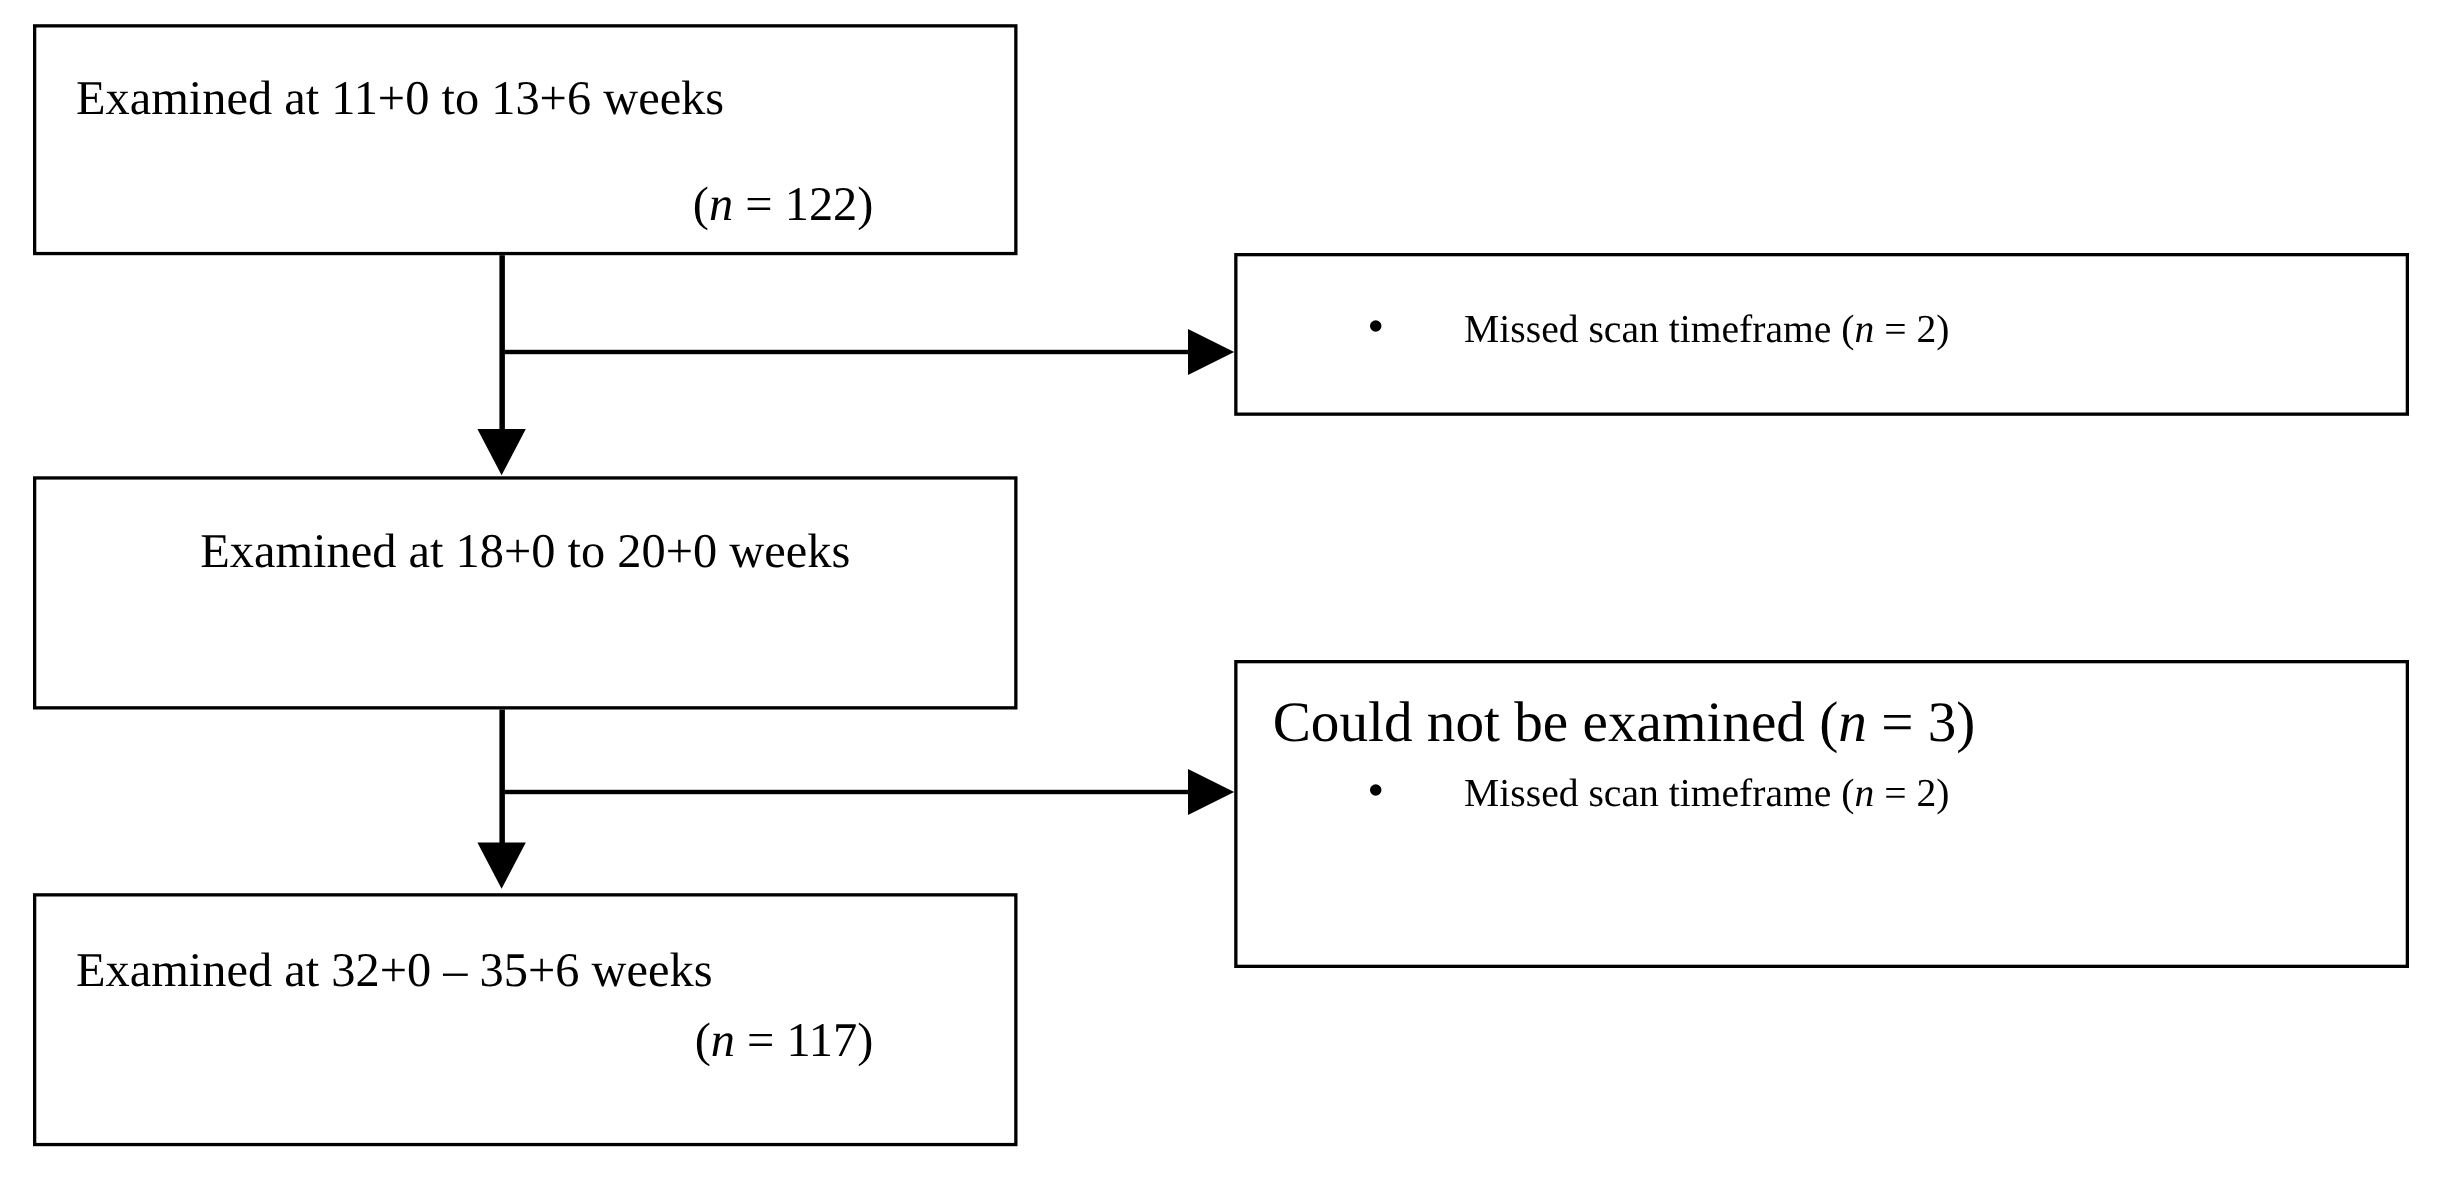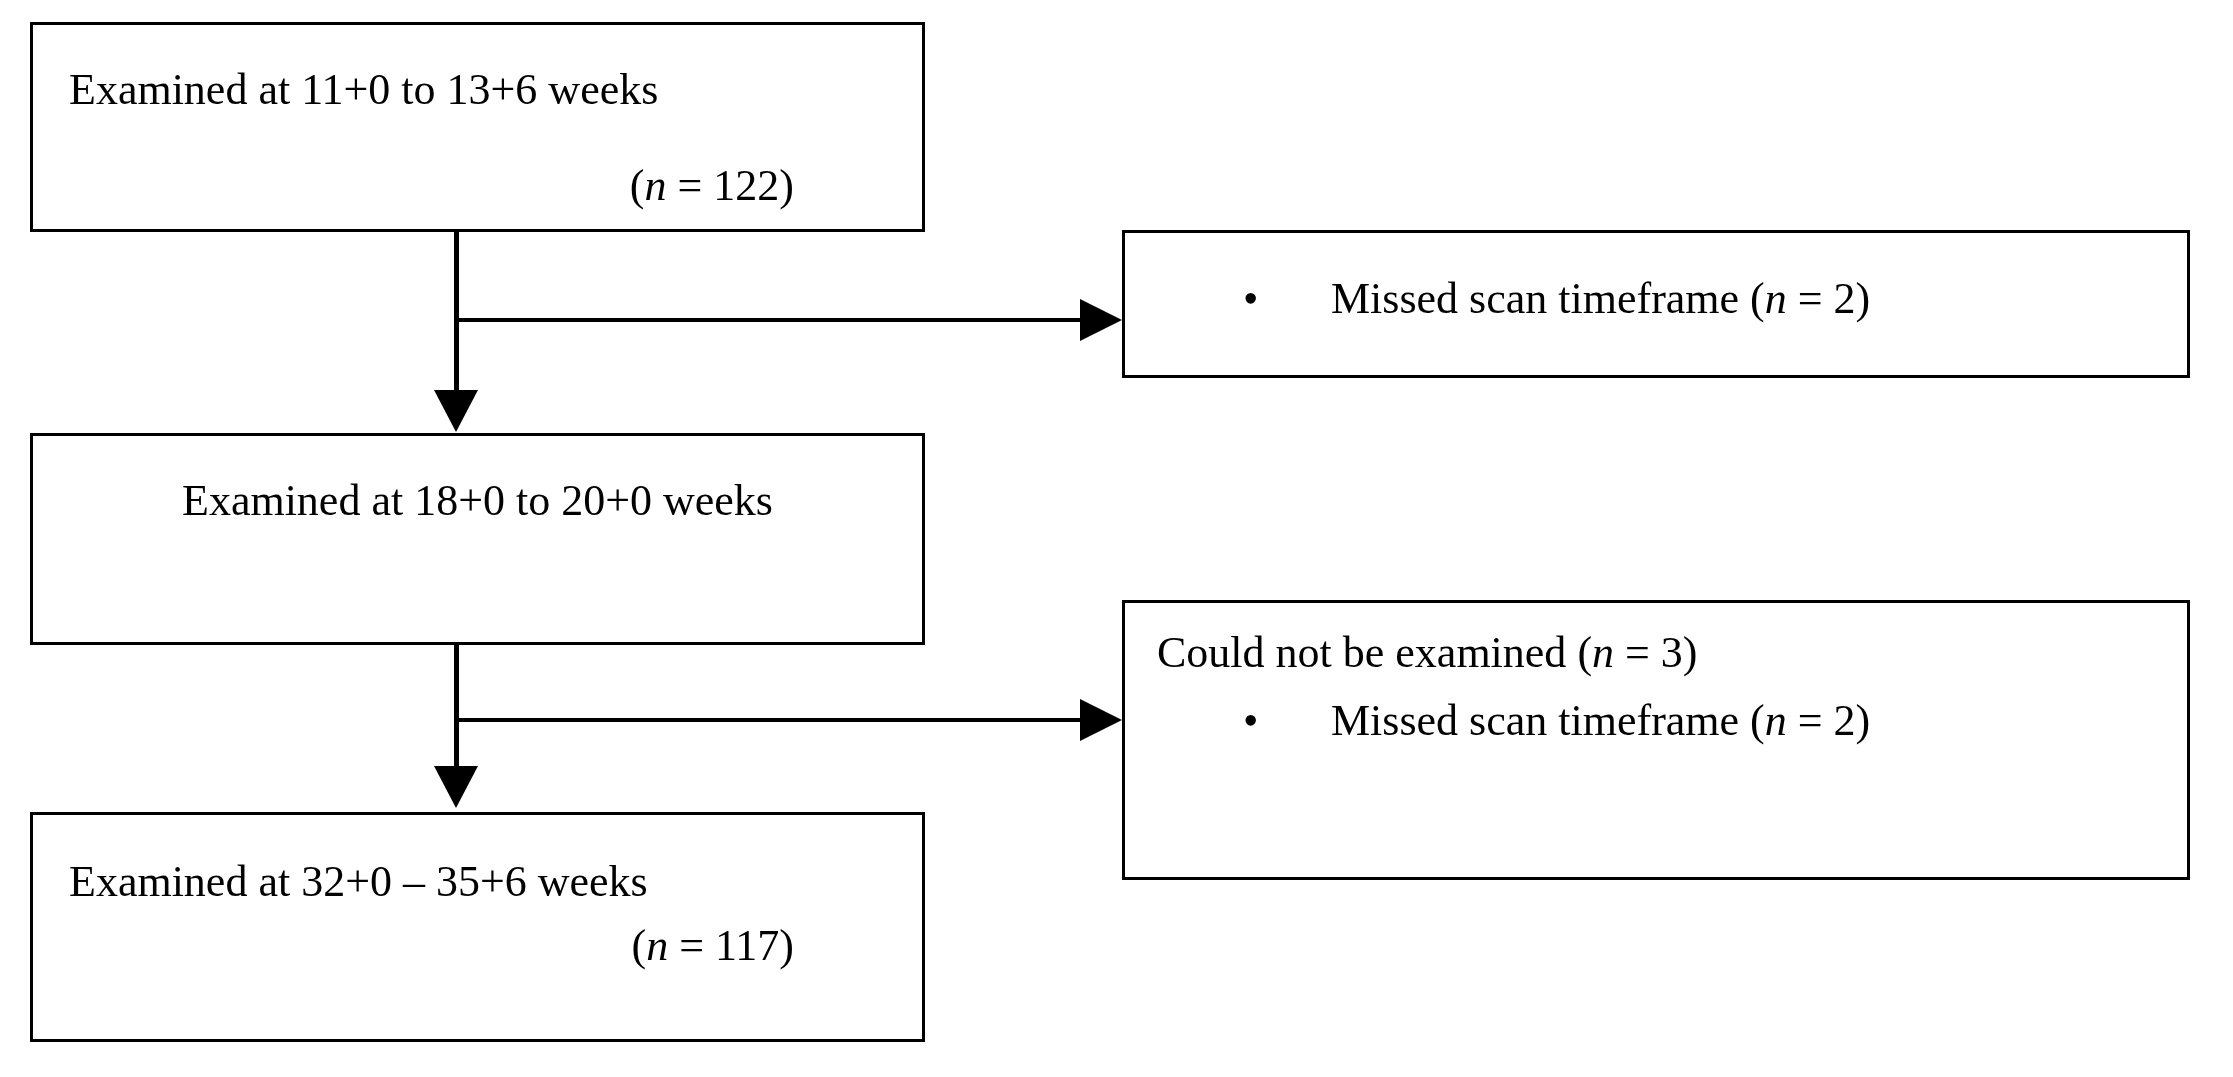--- a/index.html
+++ b/index.html
@@ -52,32 +52,32 @@
     padding-right: 92px;
   }
 
   .num { font-style: normal; }
   .nvar { font-style: italic; }
 
   
   .rtitle {
     position: absolute;
     left: 32px;
-    font-size: 44px;
+    font-size: 52px;
     line-height: 1.1;
     white-space: nowrap;
     text-align: center;
   }
   .bullet-row {
     position: absolute;
     left: 32px;
     right: 20px;
     display: flex;
     align-items: baseline;
-    font-size: 44px;
+    font-size: 36px;
     line-height: 1.1;
     white-space: nowrap;
   }
   .bullet-dot {
     display: inline-block;
     width: 18px;
     margin-left: 86px;
     margin-right: 70px;
     font-size: 44px;
     line-height: 1;

